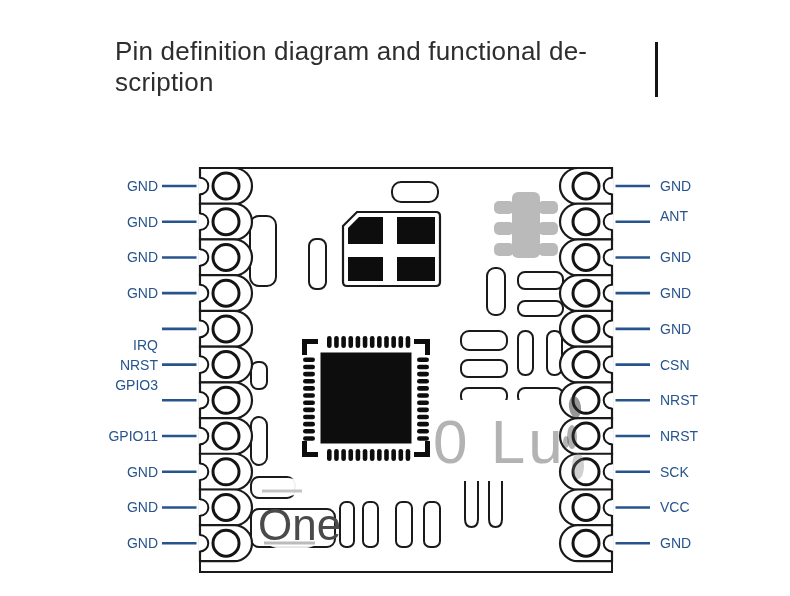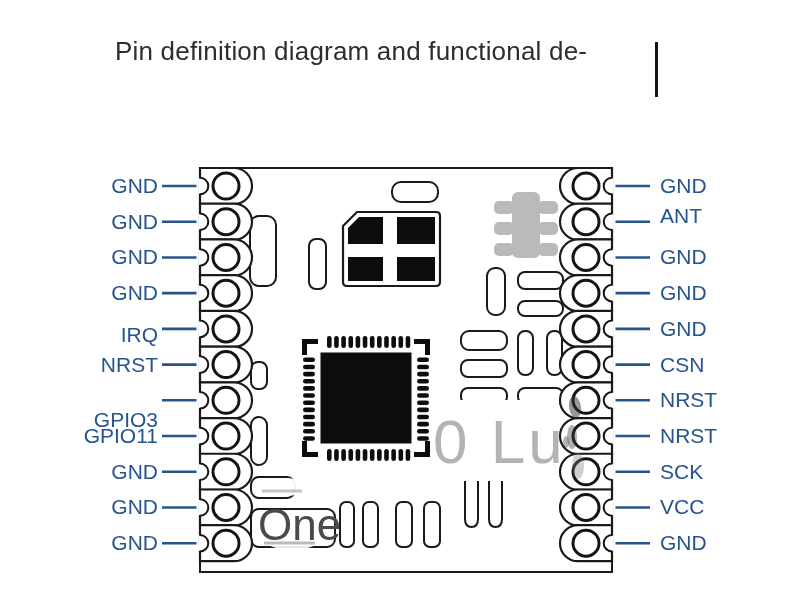--- a/index.html
+++ b/index.html
@@ -2,33 +2,34 @@
 <html><head>
 <meta charset="utf-8">
 <style>
   html,body{margin:0;padding:0;background:#fff;}
   .stage{position:relative;width:790px;height:596px;background:#ffffff;overflow:hidden;
          font-family:"Liberation Sans",sans-serif;}
   .title{position:absolute;left:115px;top:36px;width:545px;font-size:26px;line-height:31px;
          color:#2e2e2e;letter-spacing:.2px;}
   .caret{position:absolute;left:655px;top:42px;width:3px;height:55px;background:#141414;}
   .module-svg{position:absolute;left:0;top:0;}
-  .pin-label{position:absolute;font-size:21px;font-weight:500;color:#27548d;
+  .pin-label{position:absolute;font-size:14px;font-weight:500;color:#27548d;
              height:28px;line-height:28px;white-space:nowrap;}
   .pin-label.left{left:28px;width:130px;text-align:right;}
   .pin-label.right{left:660px;width:130px;text-align:left;}
   svg text{font-family:"Liberation Sans",sans-serif;}
 </style>
 </head>
 <body>
 
 <div class="stage">
 
   <div class="title">
     <div>Pin definition diagram and functional de-</div>
+    <div>scription</div>
   </div>
   <div class="caret"></div>
 
   <svg class="module-svg" width="790" height="596" viewBox="0 0 790 596">
 
     <rect x="200" y="168" width="412" height="404" fill="#ffffff" stroke="#1a1a1a" stroke-width="2"></rect>
 
     <g stroke="#1a1a1a" stroke-width="2" fill="#ffffff">
       <rect x="392" y="182" width="46" height="20" rx="9"></rect>
       <rect x="250" y="216" width="26" height="70" rx="9"></rect>
@@ -304,23 +305,23 @@
       <path d="M264,543 H315" stroke="#9f9f9f" stroke-width="3" opacity="0.7"></path>
     </g>
     <text x="258" y="540" font-size="44" fill="#4a4a4a">One</text>
   </svg>
 
   <div id="labels-layer">
       <div class="pin-label left" style="top: 172px;">GND</div>
       <div class="pin-label left" style="top: 207.72px;">GND</div>
       <div class="pin-label left" style="top: 243.44px;">GND</div>
       <div class="pin-label left" style="top: 279.16px;">GND</div>
-      <div class="pin-label left" style="top: 321px;">IRQ</div>
+      <div class="pin-label left" style="top: 331px;">IRQ</div>
       <div class="pin-label left" style="top: 350.6px;">NRST</div>
-      <div class="pin-label left" style="top: 406px;">GPIO3</div>
+      <div class="pin-label left" style="top: 371px;">GPIO3</div>
       <div class="pin-label left" style="top: 422.04px;">GPIO11</div>
       <div class="pin-label left" style="top: 457.76px;">GND</div>
       <div class="pin-label left" style="top: 493.48px;">GND</div>
       <div class="pin-label left" style="top: 529.2px;">GND</div>
       <div class="pin-label right" style="top: 172px;">GND</div>
       <div class="pin-label right" style="top: 202px;">ANT</div>
       <div class="pin-label right" style="top: 243.44px;">GND</div>
       <div class="pin-label right" style="top: 279.16px;">GND</div>
       <div class="pin-label right" style="top: 314.88px;">GND</div>
       <div class="pin-label right" style="top: 350.6px;">CSN</div>

